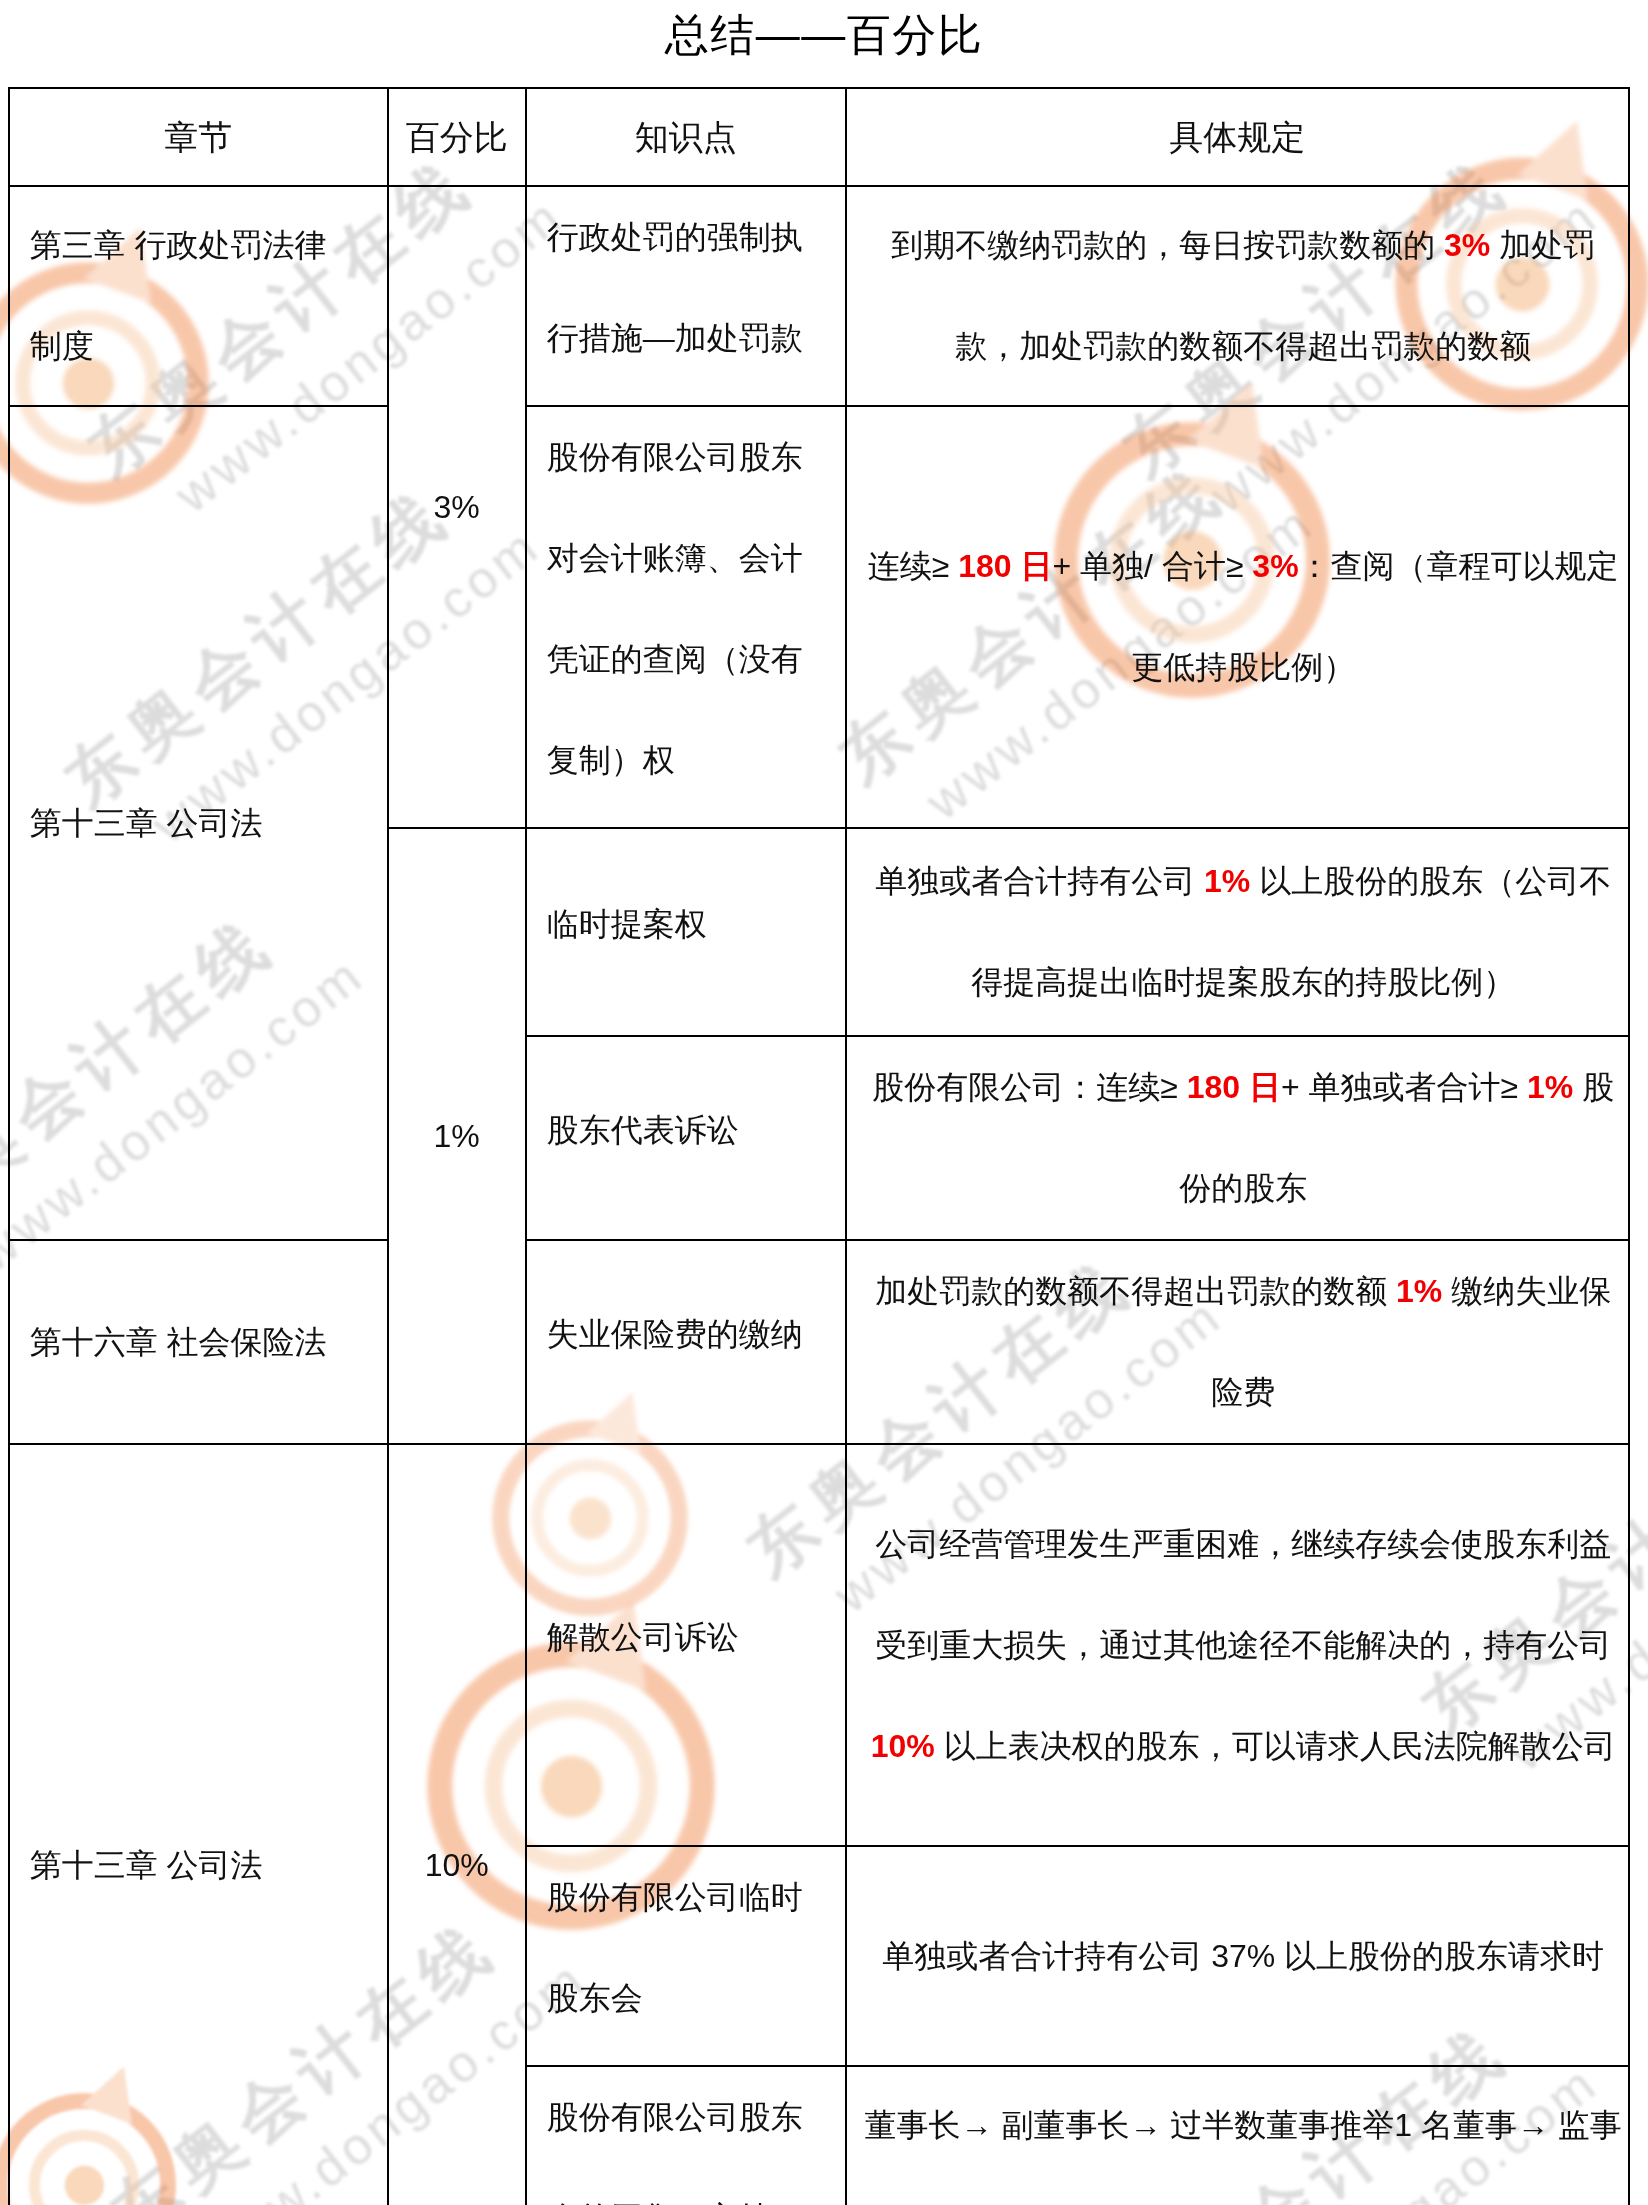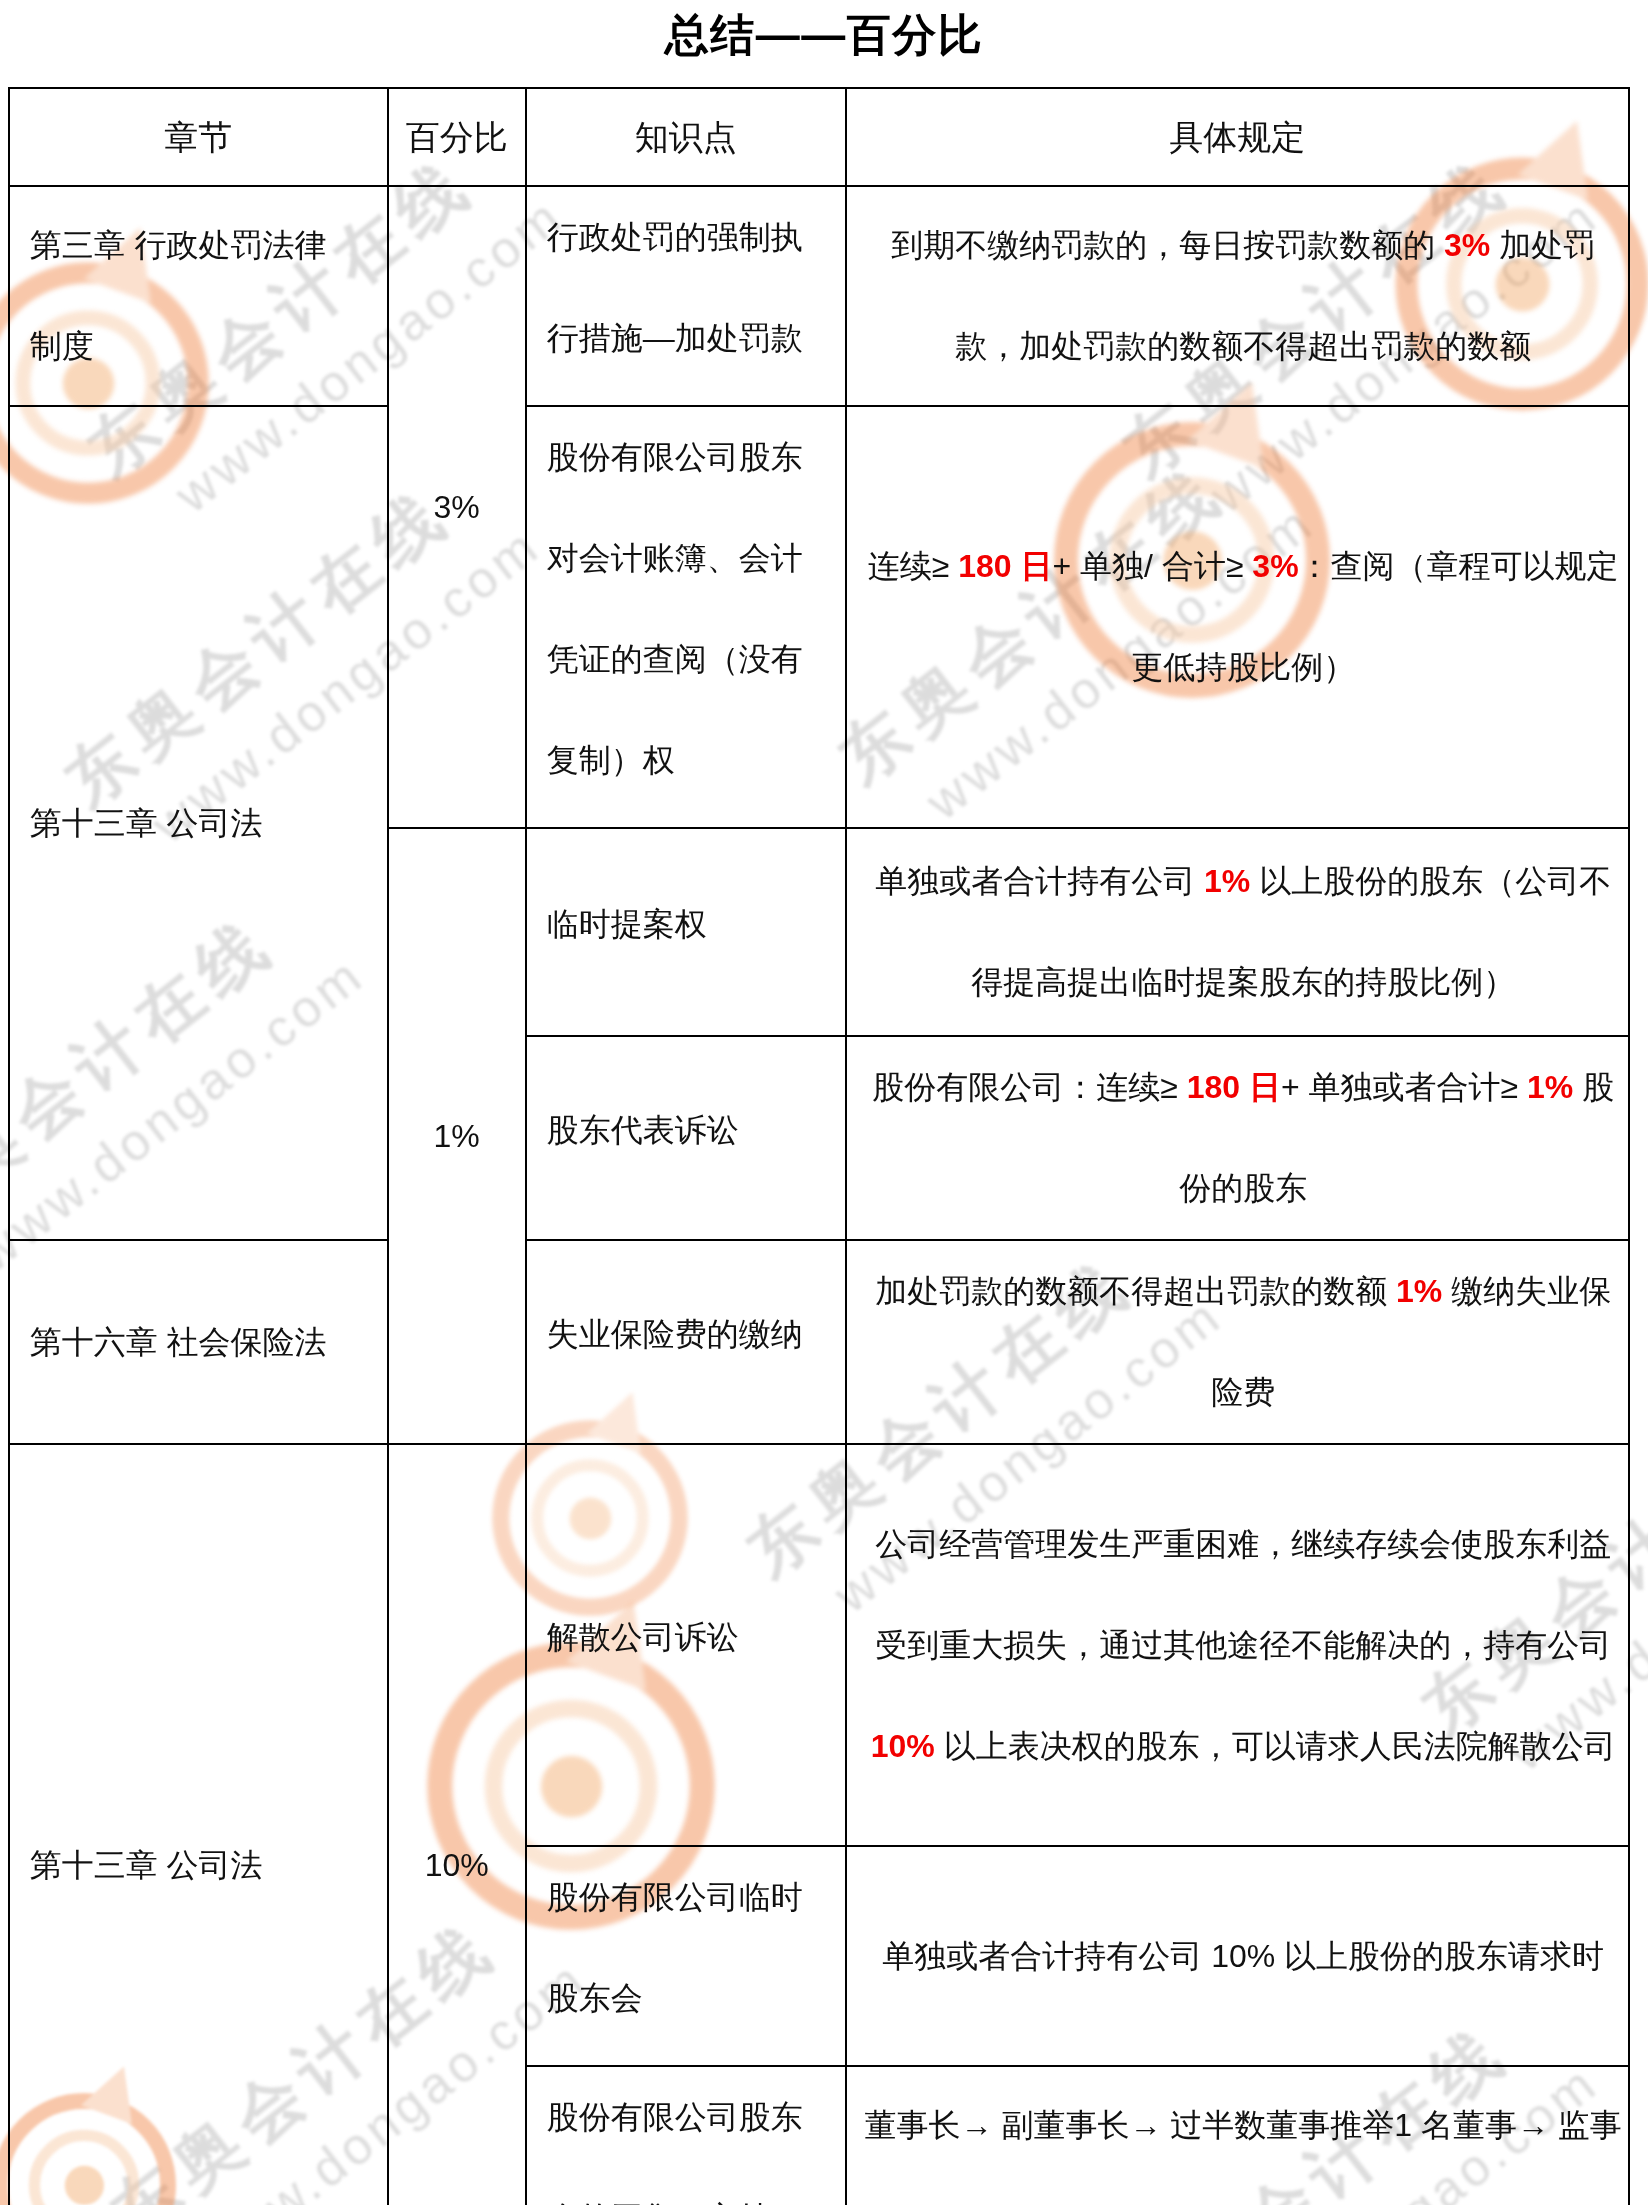--- a/index.html
+++ b/index.html
@@ -14,21 +14,21 @@
   .ring{position:absolute;z-index:0;width:230px;height:230px;opacity:.42;filter:blur(2.3px);pointer-events:none;}
   .ring i{display:block;position:absolute;}
   .ring-outer{inset:0;border:20px solid #ef7b36;border-radius:50%;}
   .ring-mid{inset:46px;border:14px solid #f6c49b;border-radius:50%;}
   .ring-dot{left:50%;top:50%;width:49px;height:49px;margin:-24.5px 0 0 -24.5px;background:#f executa;background:#f2a35e;border-radius:50%;}
   .ring-flag{left:52%;top:-35px;width:0;height:0;border-left:34px solid transparent;
              border-right:34px solid transparent;border-bottom:64px solid #f6b68c;transform:rotate(20deg);}
 
   
   .title{position:absolute;z-index:2;top:6.1px;left:0;width:1648px;text-align:center;
-         font-size:44px;font-weight:bold;color:#000;letter-spacing:1.5px;}
+         font-size:44px;font-weight:normal;color:#000;letter-spacing:1.5px;}
 
   
   table.summary{position:absolute;z-index:1;left:7.7px;top:87px;width:1620px;
                 border-collapse:collapse;table-layout:fixed;background:transparent;}
   .summary th,.summary td{border:2.3px solid #000;color:#111;vertical-align:middle;
                 background:transparent;word-break:break-all;}
   .summary th{font-size:34px;font-weight:normal;text-align:center;padding:0;line-height:1.2;}
   .summary td{font-size:32px;line-height:101px;margin-left:48px;}
   td.c-chapter{text-align:left;padding:0 34px 0 20px;}
   td.c-percent{text-align:center;padding:0;}
@@ -159,21 +159,21 @@
         <td class="c-rule"><span>加处罚款的数额不得超出罚款的数额 </span><span class="hl">1%</span><span> 缴纳失业保险费</span></td>
       </tr>
       <tr style="height:402px">
         <td class="c-chapter" rowspan="3">第十三章 公司法</td>
         <td class="c-percent" rowspan="3">10%</td>
         <td class="c-topic">解散公司诉讼</td>
         <td class="c-rule"><span>公司经营管理发生严重困难，继续存续会使股东利益受到重大损失，通过其他途径不能解决的，持有公司 </span><span class="hl">10%</span><span> 以上表决权的股东，可以请求人民法院解散公司</span></td>
       </tr>
       <tr style="height:203px">
         <td class="c-topic">股份有限公司临时股东会</td>
-        <td class="c-rule"><span>单独或者合计持有公司 10% 以上股份的股东请求时</span></td>
+        <td class="c-rule"><span>单独或者合计持有公司 37% 以上股份的股东请求时</span></td>
       </tr>
       <tr style="height:202px">
         <td class="c-topic">股份有限公司股东会的召集、主持</td>
         <td class="c-rule"><span>董事长→ 副董事长→ 过半数董事推举1 名董事→ 监事会→ 连续≥ </span><span class="hl">70 日</span><span>+ 单独/ 合计≥ </span><span class="hl">10%</span><span> 以上</span></td>
       </tr>
     </tbody>
   </table>
 </div>
 
 

